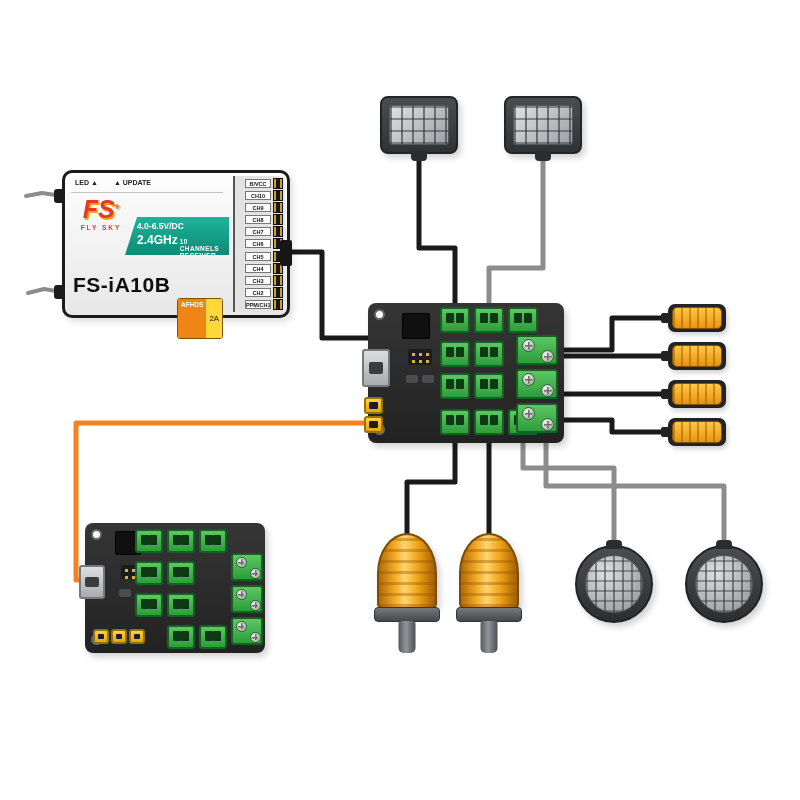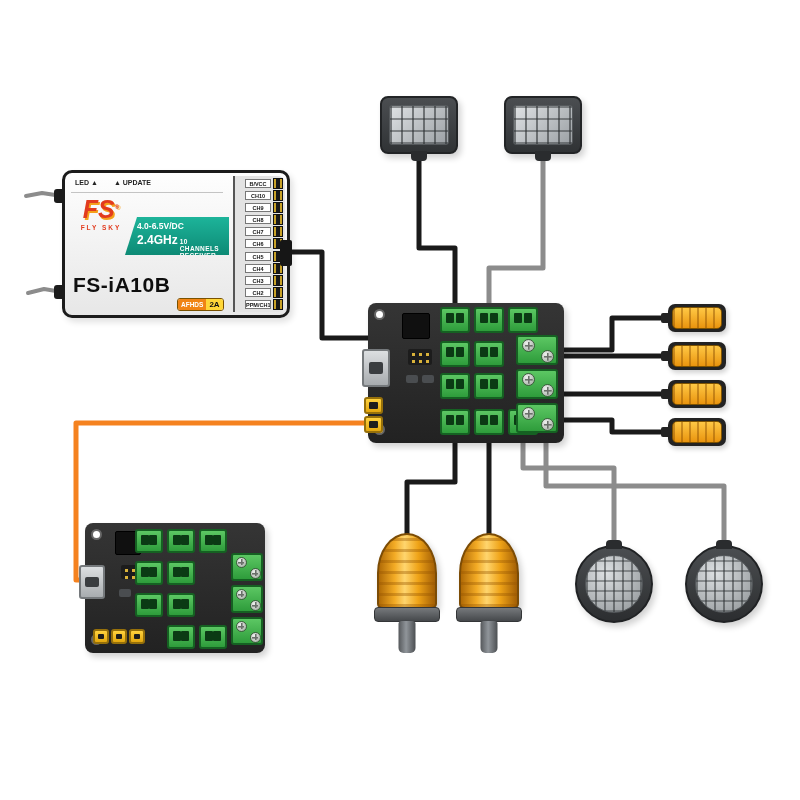--- a/index.html
+++ b/index.html
@@ -19,21 +19,21 @@
   .reg{font-size:6px;font-style:normal;}
   .flysky{font-size:6.5px;font-weight:bold;letter-spacing:2px;color:#e23b1e;margin-top:2px;}
   .banner{position:absolute;left:60px;top:44px;width:104px;height:38px;background:linear-gradient(180deg,#1db49a,#0d8a75);color:#fff;clip-path:polygon(12px 0,100% 0,100% 100%,0 100%);padding:4px 5px 0 12px;box-sizing:border-box;}
   .volt{font-size:8.5px;font-weight:bold;text-align:left;}
   .freqline{display:flex;align-items:baseline;gap:2px;margin-top:2px;}
   .freq{font-size:12px;font-weight:900;}
   .chan{font-size:6.5px;font-weight:bold;letter-spacing:.4px;}
   .model{position:absolute;left:8px;top:100px;font-size:21px;font-weight:900;color:#0e0e0e;letter-spacing:.5px;}
   .badge{position:absolute;left:112px;top:125px;display:inline-flex;border:1px solid #7a5200;border-radius:3px;overflow:hidden;}
   .badge-l{background:#f08414;color:#fff;font-size:6.5px;font-weight:bold;padding:2px 3px;}
-  .badge-r{background:#ffd738;color:#111;font-size:8px;font-weight:700;padding:1px 3px;}
+  .badge-r{background:#ffd738;color:#111;font-size:8px;font-weight:400;padding:15px 3px;}
   .bay{position:absolute;right:2px;top:3px;width:52px;height:136px;background:#e3e3e3;border-left:2px solid #555;border-radius:0 7px 7px 0;padding:2px 2px 2px 10px;box-sizing:border-box;display:flex;flex-direction:column;justify-content:space-between;}
   .bay-row{display:flex;align-items:center;height:10.8px;}
   .bay-label{width:26px;height:9px;background:#fff;border:.5px solid #777;font-size:5.5px;line-height:8px;text-align:center;color:#111;box-sizing:border-box;font-weight:bold;white-space:nowrap;overflow:hidden;}
   .bay-pins{flex:1;height:9px;margin-left:2px;background:repeating-linear-gradient(90deg,#c9a227 0 2px,#181818 2px 6px);border:.5px solid #111;}
   .vlabel{position:absolute;writing-mode:vertical-rl;font-size:6px;font-weight:bold;color:#149a44;letter-spacing:.5px;}
 
   
   .board{position:absolute;background:linear-gradient(180deg,#353535,#222222);border-radius:8px;box-shadow:3px 4px 6px rgba(0,0,0,.18);}
   .hole{position:absolute;width:11px;height:11px;border-radius:50%;background:#fff;border:2px solid #666;box-sizing:border-box;}
   .usb{position:absolute;background:linear-gradient(180deg,#dcdfe1,#a8acaf);border:2px solid #75797c;border-radius:3px;box-sizing:border-box;}

